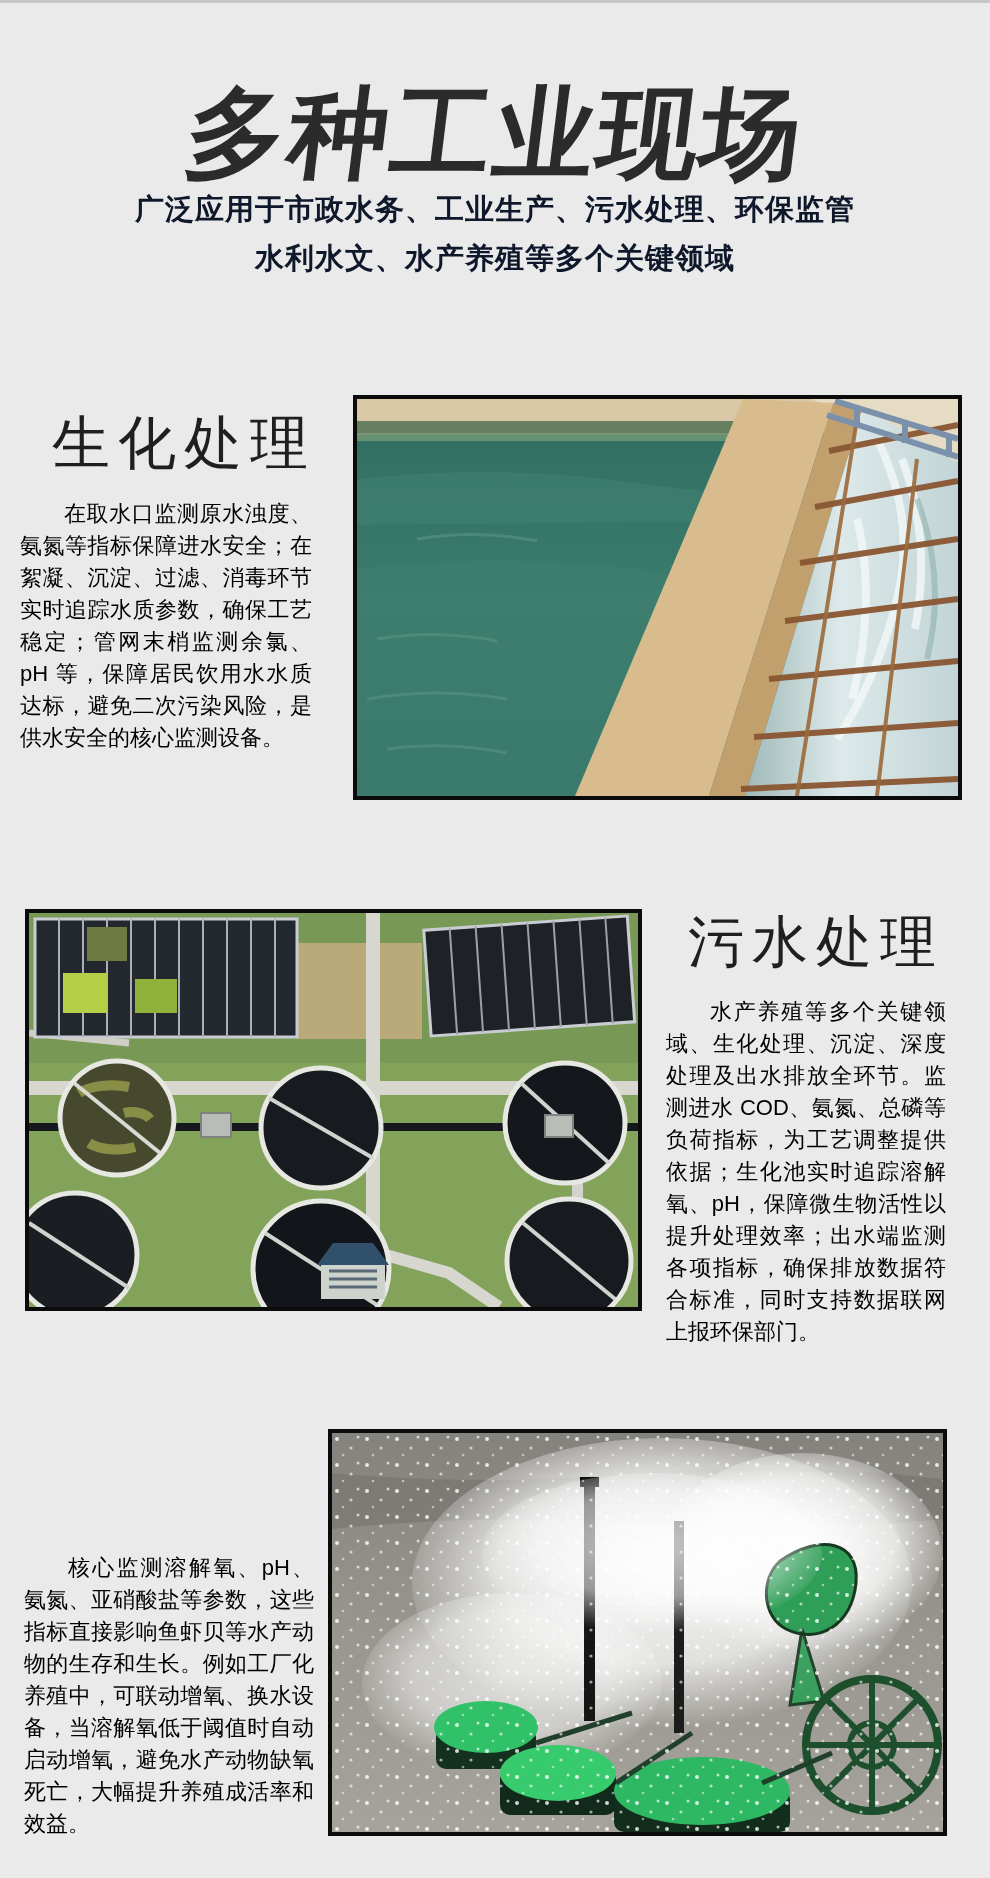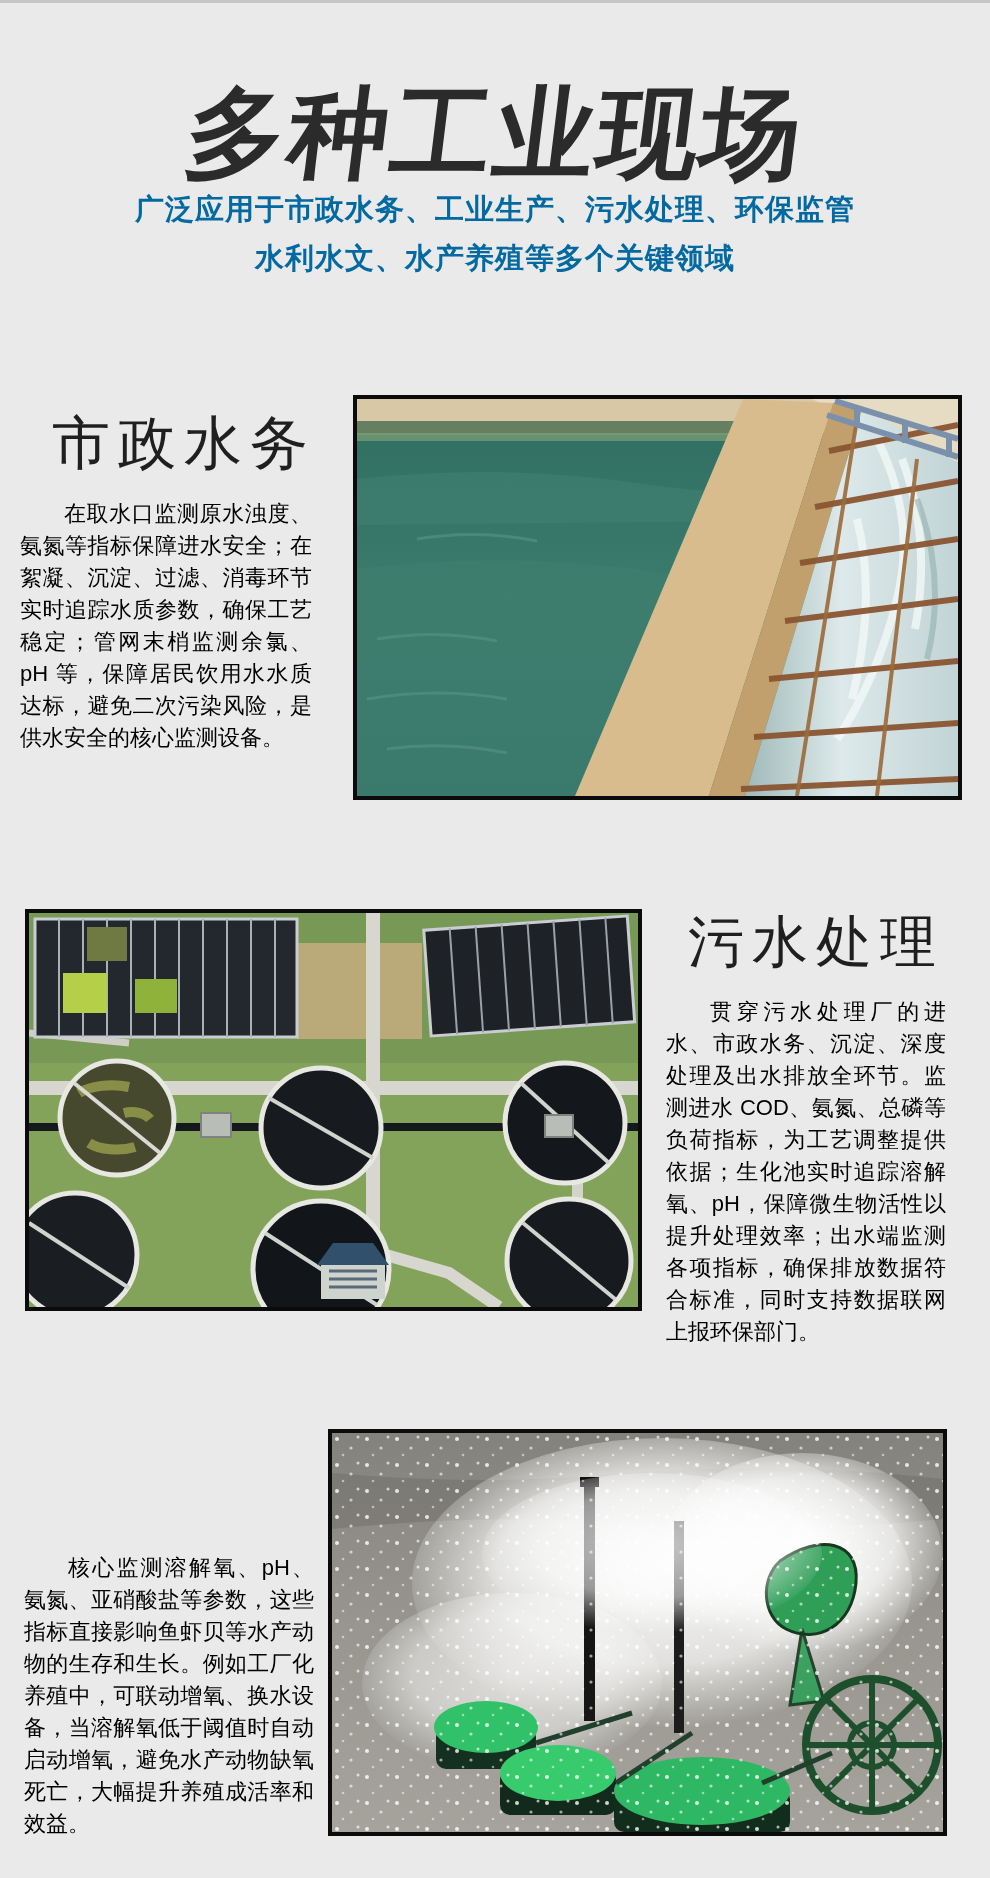--- a/index.html
+++ b/index.html
@@ -2,21 +2,21 @@
 <html lang="zh"><head>
 <meta charset="utf-8">
 <style>
   html,body{margin:0;padding:0;}
   body{background:#d7d7d7;font-family:"Liberation Sans","DejaVu Sans",sans-serif;}
   .page{position:relative;width:990px;height:1878px;margin:0 auto;background:#eaeaea;overflow:hidden;}
   .top-strip{position:absolute;left:0;top:0;width:990px;height:3px;background:#c6c6c6;}
   .main-title{position:absolute;left:0;right:0;top:68px;text-align:center;
     font-size:100px;font-weight:900;color:#2b2b2b;letter-spacing:3px;
     transform:skewX(-7deg);white-space:nowrap;}
-  .subtitle{position:absolute;left:0;right:0;text-align:center;color:#0369a1;
+  .subtitle{position:absolute;left:0;right:0;text-align:center;color:#0f172a;
     font-size:29px;font-weight:600;letter-spacing:1px;white-space:nowrap;}
   .subtitle.line1{top:190px;}
   .subtitle.line2{top:239px;}
   .sec-heading{position:absolute;font-size:58px;font-weight:500;color:#1f1f1f;
     letter-spacing:8px;white-space:nowrap;}
   .sec-body{position:absolute;font-size:22px;line-height:32px;color:#000000;
     text-align:justify;text-indent:2em;}
   .photo{position:absolute;border:4px solid #0b0b0b;box-sizing:border-box;background:#777;}
   .photo svg{display:block;width:100%;height:100%;}
   
@@ -33,21 +33,21 @@
 </head>
 <body>
 
 <div class="page">
   <div class="top-strip"></div>
 
   <div class="main-title">多种工业现场</div>
   <div class="subtitle line1">广泛应用于市政水务、工业生产、污水处理、环保监管</div>
   <div class="subtitle line2">水利水文、水产养殖等多个关键领域</div>
 
-  <div id="h1" class="sec-heading">市政水务</div>
+  <div id="h1" class="sec-heading">生化处理</div>
   <div id="p1" class="sec-body">在取水口监测原水浊度、氨氮等指标保障进水安全；在絮凝、沉淀、过滤、消毒环节实时追踪水质参数，确保工艺稳定；管网末梢监测余氯、pH 等，保障居民饮用水水质达标，避免二次污染风险，是供水安全的核心监测设备。</div>
   <div id="img1" class="photo">
     <svg viewBox="0 0 601 397" preserveAspectRatio="none" aria-hidden="true">
       <defs>
         <linearGradient id="s1w" x1="0" y1="0" x2="0" y2="1">
           <stop offset="0" stop-color="#2f6d60"></stop>
             <stop offset="0.5" stop-color="#3b7c6d"></stop>
             <stop offset="1" stop-color="#35756a"></stop>
         </linearGradient>
         <linearGradient id="s1f" x1="0" y1="0" x2="1" y2="0">
@@ -86,21 +86,21 @@
         <line x1="470" y1="16" x2="601" y2="58"></line>
         <line x1="478" y1="2" x2="601" y2="40"></line>
         <line x1="500" y1="8" x2="500" y2="28"></line>
         <line x1="548" y1="22" x2="548" y2="44"></line>
         <line x1="592" y1="36" x2="592" y2="58"></line>
       </g>
     </svg>
   </div>
 
   <div id="h2" class="sec-heading">污水处理</div>
-  <div id="p2" class="sec-body">贯穿污水处理厂的进水、市政水务、沉淀、深度处理及出水排放全环节。监测进水 COD、氨氮、总磷等负荷指标，为工艺调整提供依据；生化池实时追踪溶解氧、pH，保障微生物活性以提升处理效率；出水端监测各项指标，确保排放数据符合标准，同时支持数据联网上报环保部门。</div>
+  <div id="p2" class="sec-body">水产养殖等多个关键领域、生化处理、沉淀、深度处理及出水排放全环节。监测进水 COD、氨氮、总磷等负荷指标，为工艺调整提供依据；生化池实时追踪溶解氧、pH，保障微生物活性以提升处理效率；出水端监测各项指标，确保排放数据符合标准，同时支持数据联网上报环保部门。</div>
   <div id="img2" class="photo">
     <svg viewBox="0 0 609 394" preserveAspectRatio="none" aria-hidden="true">
       <rect width="609" height="394" fill="#83a25a"></rect>
       <rect x="0" y="0" width="609" height="150" fill="#769655" opacity="0.8"></rect>
       <rect x="268" y="30" width="125" height="96" fill="#c6ad7f" opacity="0.85"></rect>
       <rect x="0" y="168" width="609" height="14" fill="#d7d7d0"></rect>
       <rect x="337" y="0" width="14" height="394" fill="#d7d7d0"></rect>
       <rect x="543" y="168" width="11" height="226" fill="#d3d3cc"></rect>
       <path d="M350,340 L420,360 L470,394" stroke="#d7d7d0" stroke-width="12" fill="none"></path>
       <path d="M0,120 L100,130" stroke="#cfcfc8" stroke-width="7" fill="none"></path>

